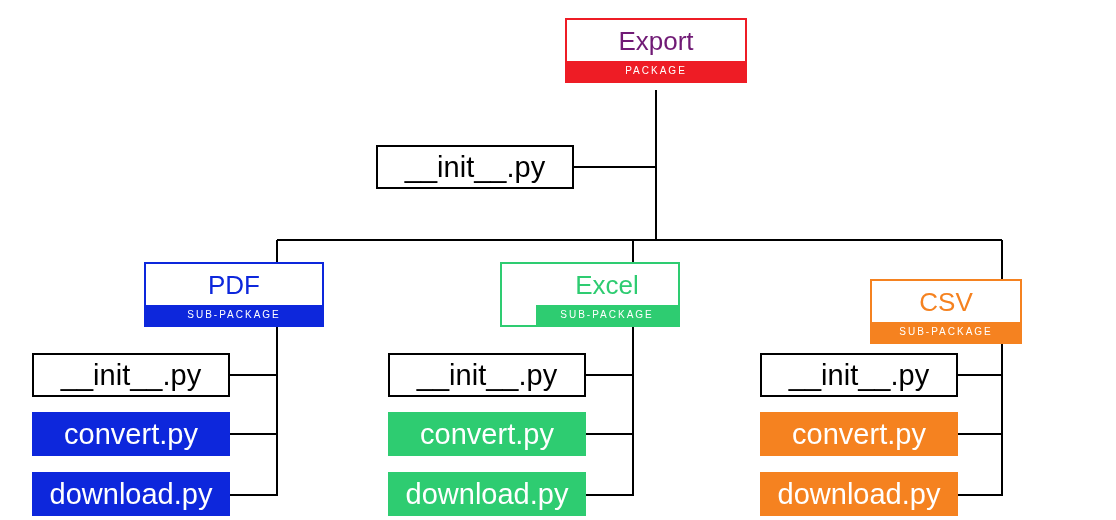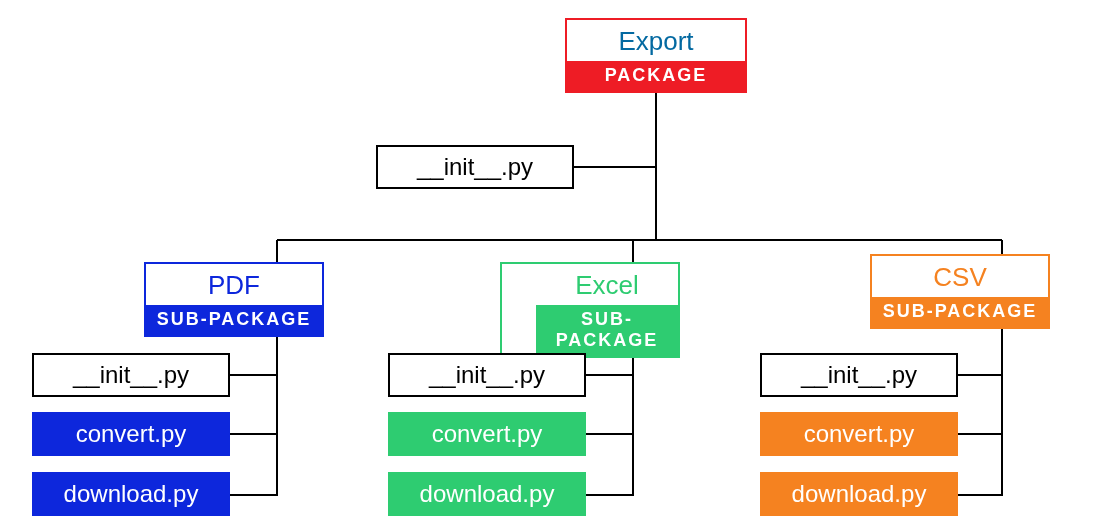--- a/index.html
+++ b/index.html
@@ -16,30 +16,30 @@
     border: 2px solid #000;
     background: #fff;
     text-align: center;
   }
   .node-title {
     font-size: 26px;
     padding: 6px 0 4px 0;
     line-height: 1.2;
   }
   .node-tag {
-    font-size: 18px;
-    font-weight: bold;
+    font-size: 10px;
+    font-weight: normal;
     color: #fff;
     letter-spacing: 2px;
     padding: 4px 0 5px 0;
   }
   .file {
     position: absolute;
     border: 2px solid #000;
-    font-size: 24px;
+    font-size: 29px;
     text-align: center;
     display: flex;
     align-items: center;
     justify-content: center;
     height: 44px;
   }
   .file-plain { background: #fff; color: #000; }
   svg.connectors {
     position: absolute;
     top: 0; left: 0;
@@ -68,37 +68,37 @@
   <line x1="229" y1="495" x2="277" y2="495"></line>
   <line x1="585" y1="375" x2="633" y2="375"></line>
   <line x1="585" y1="434" x2="633" y2="434"></line>
   <line x1="585" y1="495" x2="633" y2="495"></line>
   <line x1="957" y1="375" x2="1002" y2="375"></line>
   <line x1="957" y1="434" x2="1002" y2="434"></line>
   <line x1="957" y1="495" x2="1002" y2="495"></line>
 </svg>
 
 <div class="node" style="left:565px; top:18px; width:182px; border-color:#ee1c25;">
-  <div class="node-title" style="color:#0369a1;">Export</div>
+  <div class="node-title" style="color:#701a75;">Export</div>
   <div class="node-tag" style="background:#ee1c25;">PACKAGE</div>
 </div>
 
 <div class="file file-plain" style="left:376px; top:145px; width:198px;">__init__.py</div>
 
 <div class="node" style="left: 144px; top: 262px; width: 180px; border-color: rgb(13, 39, 220);">
   <div class="node-title" style="color: rgb(13, 39, 220);">PDF</div>
   <div class="node-tag" style="background: rgb(13, 39, 220);">SUB-PACKAGE</div>
 </div>
 
 <div class="node" style="left: 500px; top: 262px; width: 180px; border-color: rgb(46, 204, 113); padding-left: 34px;">
   <div class="node-title" style="color: rgb(46, 204, 113);">Excel</div>
   <div class="node-tag" style="background: rgb(46, 204, 113);">SUB-PACKAGE</div>
 </div>
 
-<div class="node" style="left: 870px; top: 254px; width: 180px; border-color: rgb(245, 130, 32);">
+<div class="node" style="left: 870px; top: 279px; width: 152px; border-color: rgb(245, 130, 32);">
   <div class="node-title" style="color: rgb(245, 130, 32);">CSV</div>
   <div class="node-tag" style="background: rgb(245, 130, 32);">SUB-PACKAGE</div>
 </div>
 
 <div class="file file-plain" style="left:32px; top:353px; width:198px;">__init__.py</div>
 <div class="file" style="left: 32px; top: 412px; width: 198px; color: rgb(255, 255, 255); background: rgb(13, 39, 220); border-color: rgb(13, 39, 220);">convert.py</div>
 <div class="file" style="left: 32px; top: 472px; width: 198px; color: rgb(255, 255, 255); background: rgb(13, 39, 220); border-color: rgb(13, 39, 220);">download.py</div>
 
 <div class="file file-plain" style="left:388px; top:353px; width:198px;">__init__.py</div>
 <div class="file" style="left: 388px; top: 412px; width: 198px; color: rgb(255, 255, 255); background: rgb(46, 204, 113); border-color: rgb(46, 204, 113);">convert.py</div>

